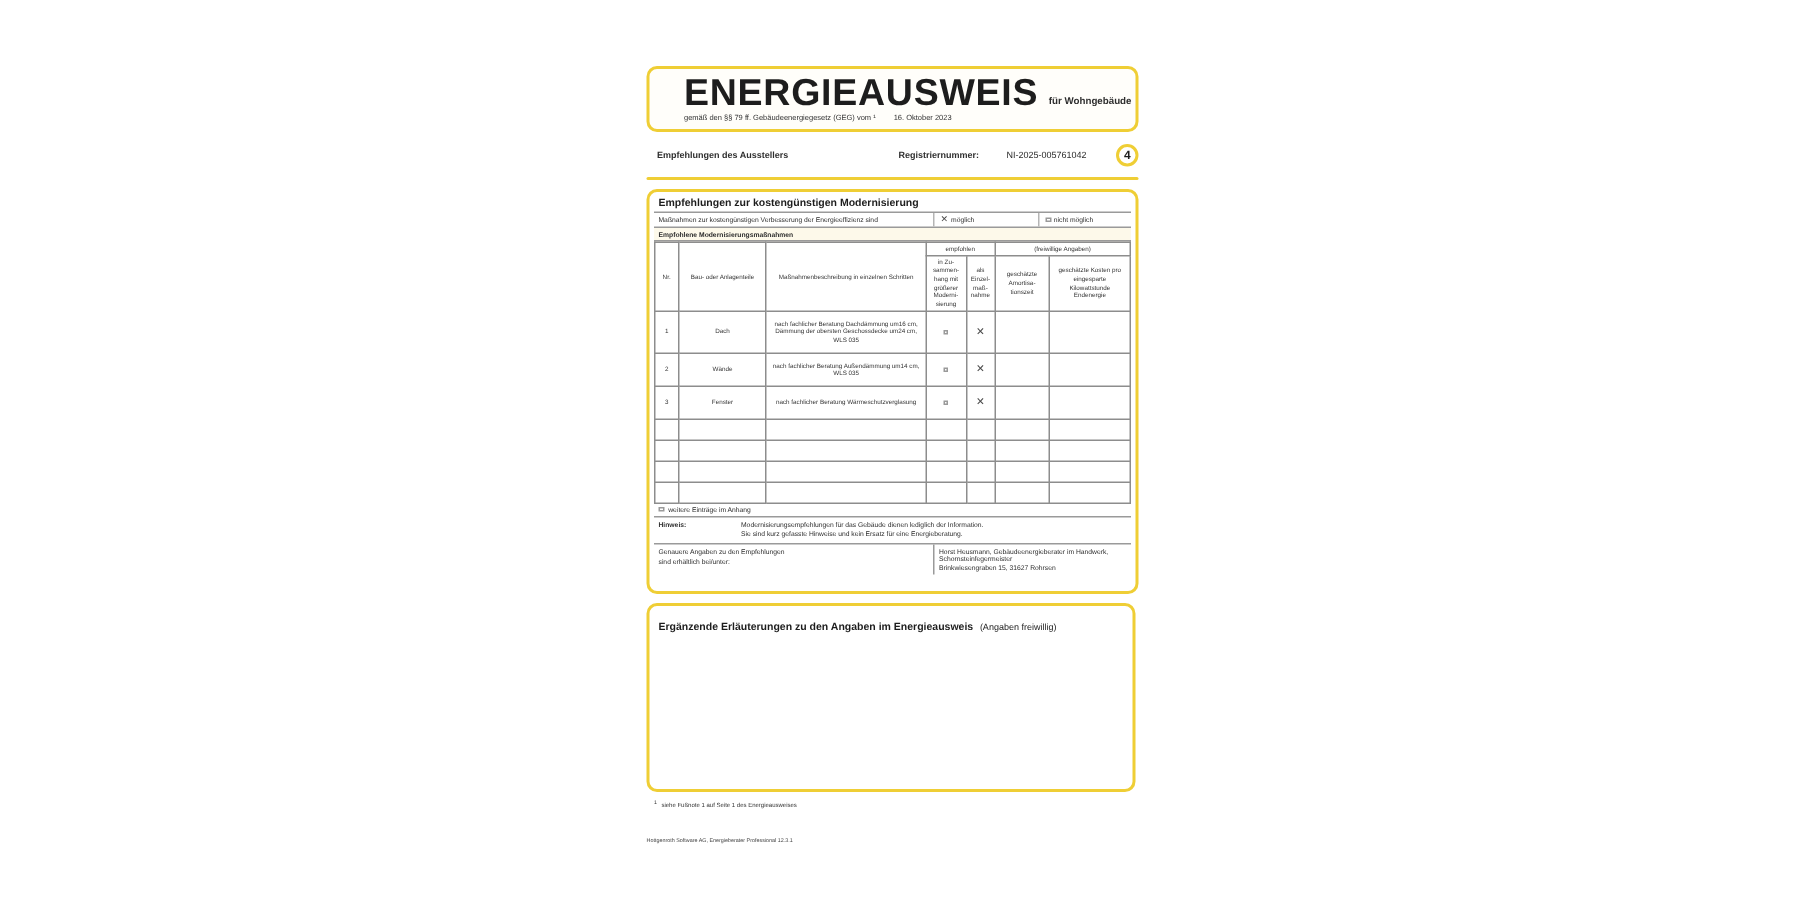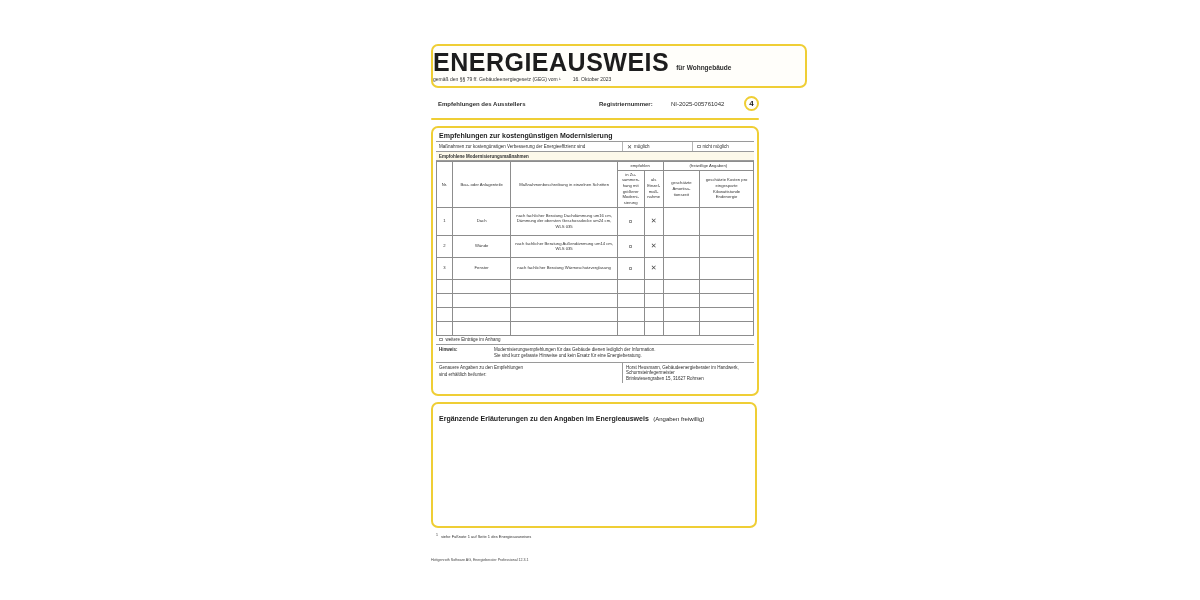--- a/index.html
+++ b/index.html
@@ -1,22 +1,22 @@
 <!DOCTYPE html>
 <html><head>
 <meta charset="utf-8">
 <style>
   * { margin:0; padding:0; box-sizing:border-box; }
   html,body { width:1200px; height:600px; background:#ffffff; overflow:hidden;
     font-family:"Liberation Sans", sans-serif; color:#2e2e2e; }
   .doc { position:absolute; left:430px; top:40px; width:331px; height:535px; background:#fff; }
 
   
-  .hdr-box { position:absolute; left:1px; top:4px; width:376px; height:44px;
-    border:2px solid var(--yl); border-radius:7px; background:#fffefa; padding:3px 7px 0 0; }
+  .hdr-box { position:absolute; left:1px; top:4px; width:328px; height:44px;
+    border:2px solid var(--yl); border-radius:7px; background:#fffefa; padding:3px 7px 0 23px; }
   .hdr-title-row { display:flex; align-items:flex-end; }
   .hdr-title { font-size:25px; font-weight:bold; letter-spacing:.5px; line-height:26px; color:#1d1d1d; }
   .hdr-for { font-size:6.5px; font-weight:bold; margin:0 0 4px 7px; white-space:nowrap; }
   .hdr-sub-row { display:flex; font-size:5px; color:#333; margin-top:1px; }
   .hdr-sub { white-space:nowrap; }
   .hdr-date { margin-left:12px; white-space:nowrap; }
 
   
   .reg-row { position:absolute; left:3px; top:58px; width:326px; height:16px; font-size:6px; }
   .reg-sec { position:absolute; left:5px; top:3px; font-weight:bold; }

